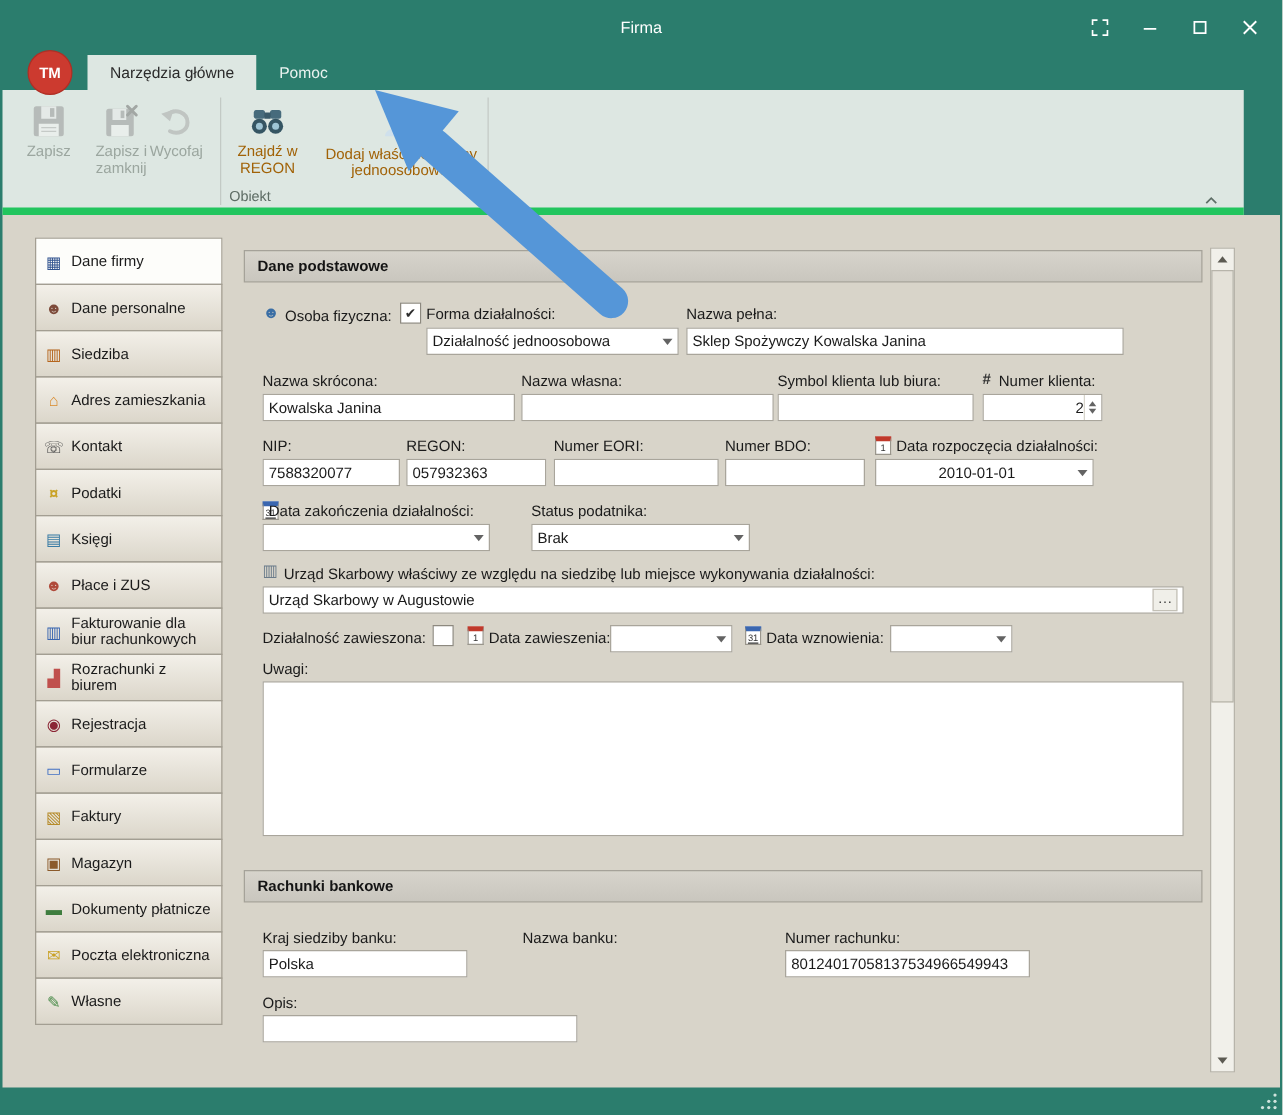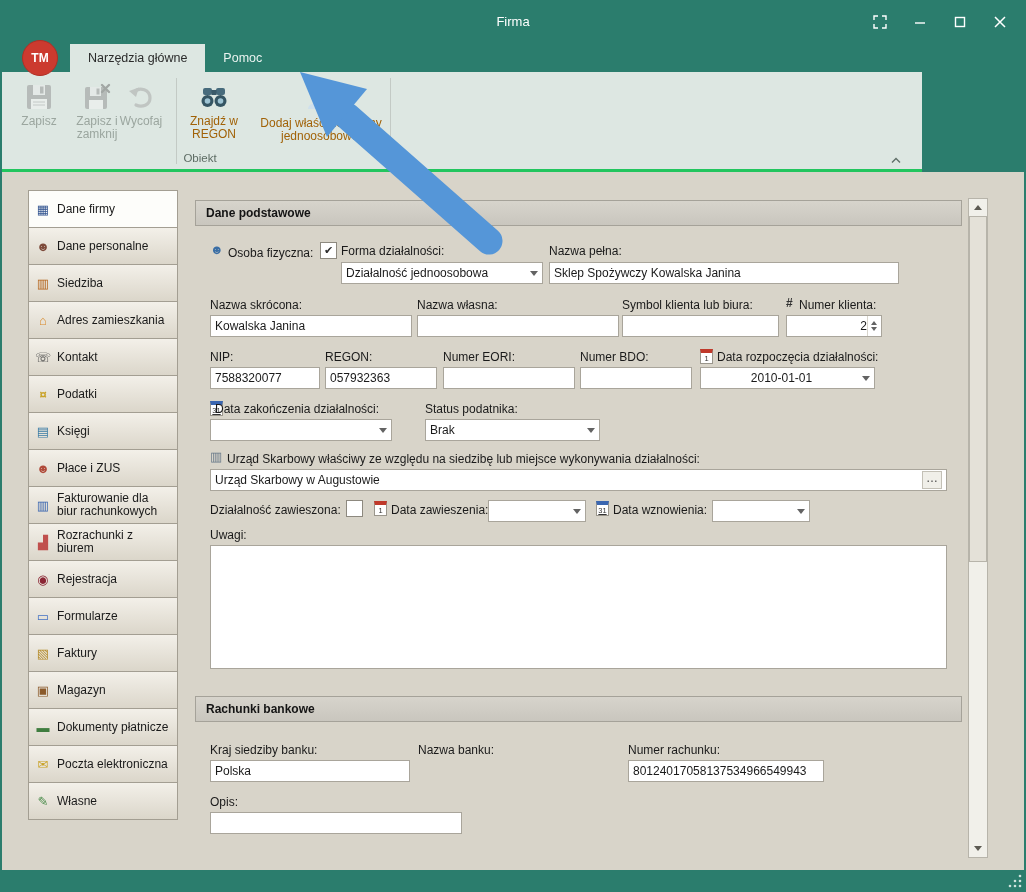--- a/index.html
+++ b/index.html
@@ -13,21 +13,21 @@
   .wbtn{width:40px;height:44px;display:flex;align-items:center;justify-content:center;cursor:default;}
 
   
   .tabrow{position:absolute;left:2px;top:44px;width:1022px;height:28px;}
   .appbtn{position:absolute;left:20px;top:-4px;width:34px;height:34px;border-radius:50%;background:#cc3a2f;border:1px solid #b02e24;display:flex;align-items:center;justify-content:center;color:#fff;font-weight:bold;font-size:12px;z-index:5;}
   .tabs{position:absolute;left:68px;top:0;height:28px;display:flex;}
   .tab{padding:0 18px;line-height:28px;color:#eaf3f0;font-size:12.5px;cursor:default;}
   .tab.active{background:#dde7e2;color:#2b2b2b;}
 
   
-  .ribbon{position:absolute;left:2px;top:72px;width:920px;height:100px;background:#dde7e2;border-bottom:3px solid #22c55e;box-sizing:border-box;}
+  .ribbon{position:absolute;left:2px;top:72px;width:993px;height:100px;background:#dde7e2;border-bottom:6px solid #22c55e;box-sizing:border-box;}
   .rbtn{position:absolute;top:4px;height:92px;display:flex;flex-direction:column;align-items:center;gap:3px;padding-top:6px;box-sizing:border-box;text-align:center;font-size:12px;line-height:13px;color:#a16207;border-radius:2px;cursor:default;}
   .rbtn.disabled{color:#9ba69f;}
   .rbtn.disabled svg{filter:grayscale(1);opacity:.5;}
   .rlabel{white-space:normal;}
   .rsep{position:absolute;top:6px;height:86px;width:1px;background:#c3cac5;}
   .rgroup-caption{position:absolute;left:8px;top:80px;width:380px;text-align:center;font-size:11.5px;color:#5d6c64;}
   .rcollapse{position:absolute;right:18px;top:82px;width:16px;height:12px;display:flex;align-items:center;justify-content:center;cursor:default;}
 
   
   .client{position:absolute;left:2px;top:172px;width:1022px;height:698px;background:#d8d4c9;overflow:hidden;}
@@ -374,21 +374,21 @@
       </div>
 
     <div class="lbl" style="left:208px;top:356px;">Uwagi:</div>
     <div class="txta" style="left:208px;top:373px;width:737px;height:124px;"><span></span></div>
 
     <div class="sect" style="top:524px;">
         <span>Rachunki bankowe</span>
       </div>
 
     <div class="lbl" style="left:208px;top:571px;">Kraj siedziby banku:</div>
-    <div class="fld" style="left:208px;top:588px;width:200px;">
+    <div class="fld" style="left:208px;top:588px;width:164px;">
         <span class="val">Polska</span>
       </div>
     <div class="lbl" style="left:416px;top:571px;">Nazwa banku:</div>
     <div class="lbl" style="left:626px;top:571px;">Numer rachunku:</div>
     <div class="fld" style="left:626px;top:588px;width:196px;">
         <span class="val">80124017058137534966549943</span>
       </div>
 
     <div class="lbl" style="left:208px;top:623px;">Opis:</div>
     <div class="fld" style="left:208px;top:640px;width:252px;">

